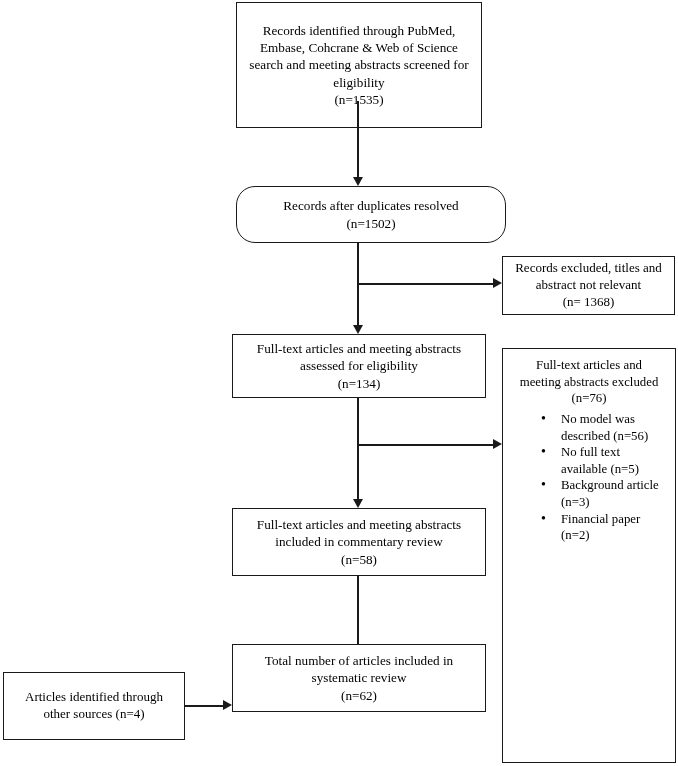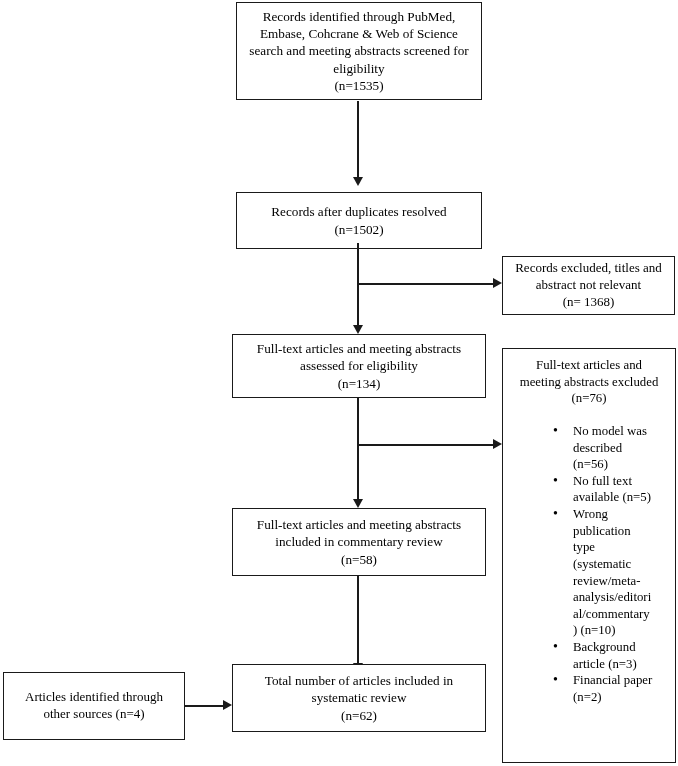--- a/index.html
+++ b/index.html
@@ -31,42 +31,42 @@
     text-align: center;
     font-size: 13.2px;
     line-height: 1.30;
     padding: 2px 6px;
   }
   .box .line {
     display: block;
     white-space: pre;
   }
   
-  #box-identified { left: 236px; top: 2px;   width: 246px; height: 98px; text-align: center; }
-  #box-duplicates { left: 236px; top: 192px; width: 246px; height: 57px; }
+  #box-identified { left: 236px; top: 2px;   width: 246px; height: 126px; text-align: center; }
+  #box-duplicates { left: 236px; top: 186px; width: 270px; height: 57px; border-radius: 19px; }
   #box-excluded-titles { left: 502px; top: 256px; width: 173px; height: 59px;
       font-size: 13px; }
   #box-fulltext-assessed { left: 232px; top: 334px; width: 254px; height: 64px; }
   #box-fulltext-excluded {
       left: 502px; top: 348px; width: 174px; height: 415px;
       justify-content: flex-start; align-items: stretch;
       font-size: 12.8px; padding: 8px 4px 21px 4px;
   }
   #box-fulltext-included { left: 232px; top: 508px; width: 254px; height: 68px; }
   #box-other-sources { left: 3px; top: 672px; width: 182px; height: 68px;
       font-size: 13px; }
-  #box-total { left: 232px; top: 664px; width: 254px; height: 68px; }
+  #box-total { left: 232px; top: 644px; width: 254px; height: 68px; }
 
   
   #box-fulltext-excluded .heading {
     text-align: center;
     display: block;
   }
   ul.reasons {
-    margin: 16px;
+    margin: 4px;
     padding: 0 2px 0 30px;
     list-style: none;
     text-align: left;
   }
   ul.reasons li {
     position: relative;
     margin: 0 0 0 0;
     padding-left: 20px;
     line-height: 1.30;
     word-break: break-word;
@@ -150,21 +150,20 @@
   <div class="hline" style="left:357px; top:444px; width:138px;"></div>
   <div class="arrow-right" style="left:493px; top:439px;"></div>
 
   <div class="box" id="box-fulltext-excluded">
     <span class="heading">Full-text articles and</span>
     <span class="heading">meeting abstracts excluded</span>
     <span class="heading">(n=76)</span>
     <ul class="reasons">
       <li>No model was described (n=56)</li>
       <li>No full text available (n=5)</li>
-      <li>Wrong publication type (systematic review/meta-analysis/editorial/commentary) (n=10)</li>
       <li>Background article (n=3)</li>
       <li>Financial paper (n=2)</li>
     </ul>
   </div>
 
   <div class="box" id="box-fulltext-included">
     <span class="line">Full-text articles and meeting abstracts</span>
     <span class="line">included in commentary review</span>
     <span class="line">(n=58)</span>
   </div>

